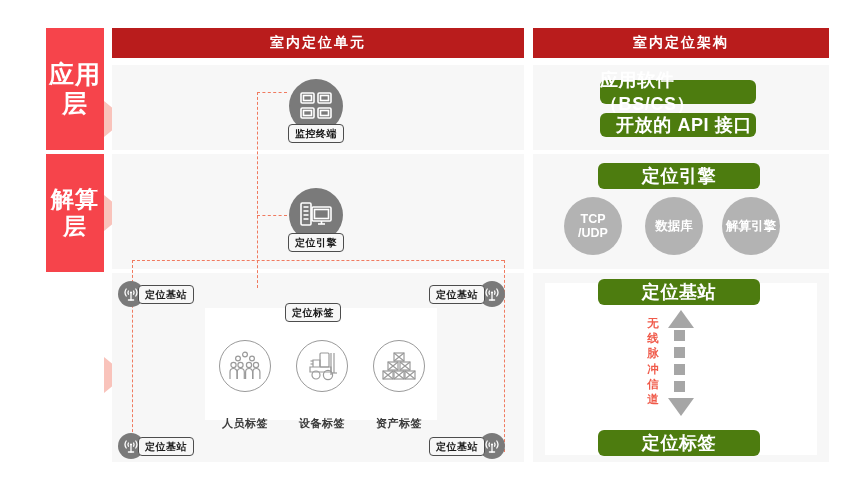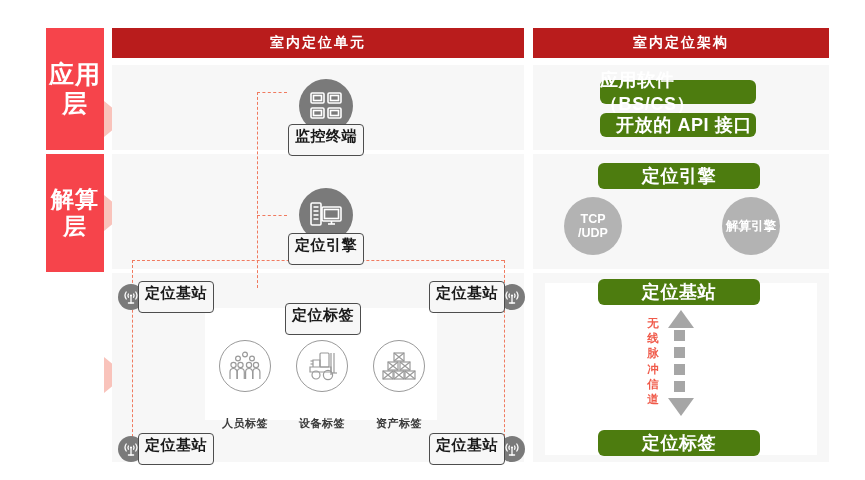--- a/index.html
+++ b/index.html
@@ -157,24 +157,24 @@
     display: flex; align-items: center; justify-content: center;
     flex: none;
   }
   .node .icon-circle { width: 26px; height: 26px; }
 
   .boxed-label {
     background: #f7f7f7;
     border: 1.4px solid #4d4d4d;
     border-radius: 4px;
     color: #1a1a1a;
-    font-size: 15px;
+    font-size: 10px;
     font-weight: bold;
     letter-spacing: 0.5px;
-    padding: 2px 6px 9px;
+    padding: 2px 6px 1px;
     white-space: nowrap;
     position: relative;
   }
   .node .boxed-label { margin-left: -6px; z-index: 2; }
   .node.rev .boxed-label { margin-left: 0; margin-right: -6px; }
 
   
   .big-node { position: absolute; display: flex; flex-direction: column; align-items: center; }
   .big-circle {
     width: 54px; height: 54px; border-radius: 50%;
@@ -433,20 +433,21 @@
   <div class="pill" id="pill-app-api">开放的 API 接口</div>
 
   <div class="pill" id="pill-engine">定位引擎</div>
 
   <div class="grey-circle" id="circ-tcp">
     <div>
       <div>TCP</div>
       <div>/UDP</div>
     </div>
   </div>
+  <div class="grey-circle" id="circ-db">数据库</div>
   <div class="grey-circle" id="circ-eng">解算引擎</div>
 
   <div id="dev-card"></div>
 
   <div class="pill" id="pill-station">定位基站</div>
   <div class="pill" id="pill-tag">定位标签</div>
 
   <div class="arrow-up"></div>
   <div class="arrow-down"></div>
   <div class="arrow-stem" style="top:330px;"></div>

